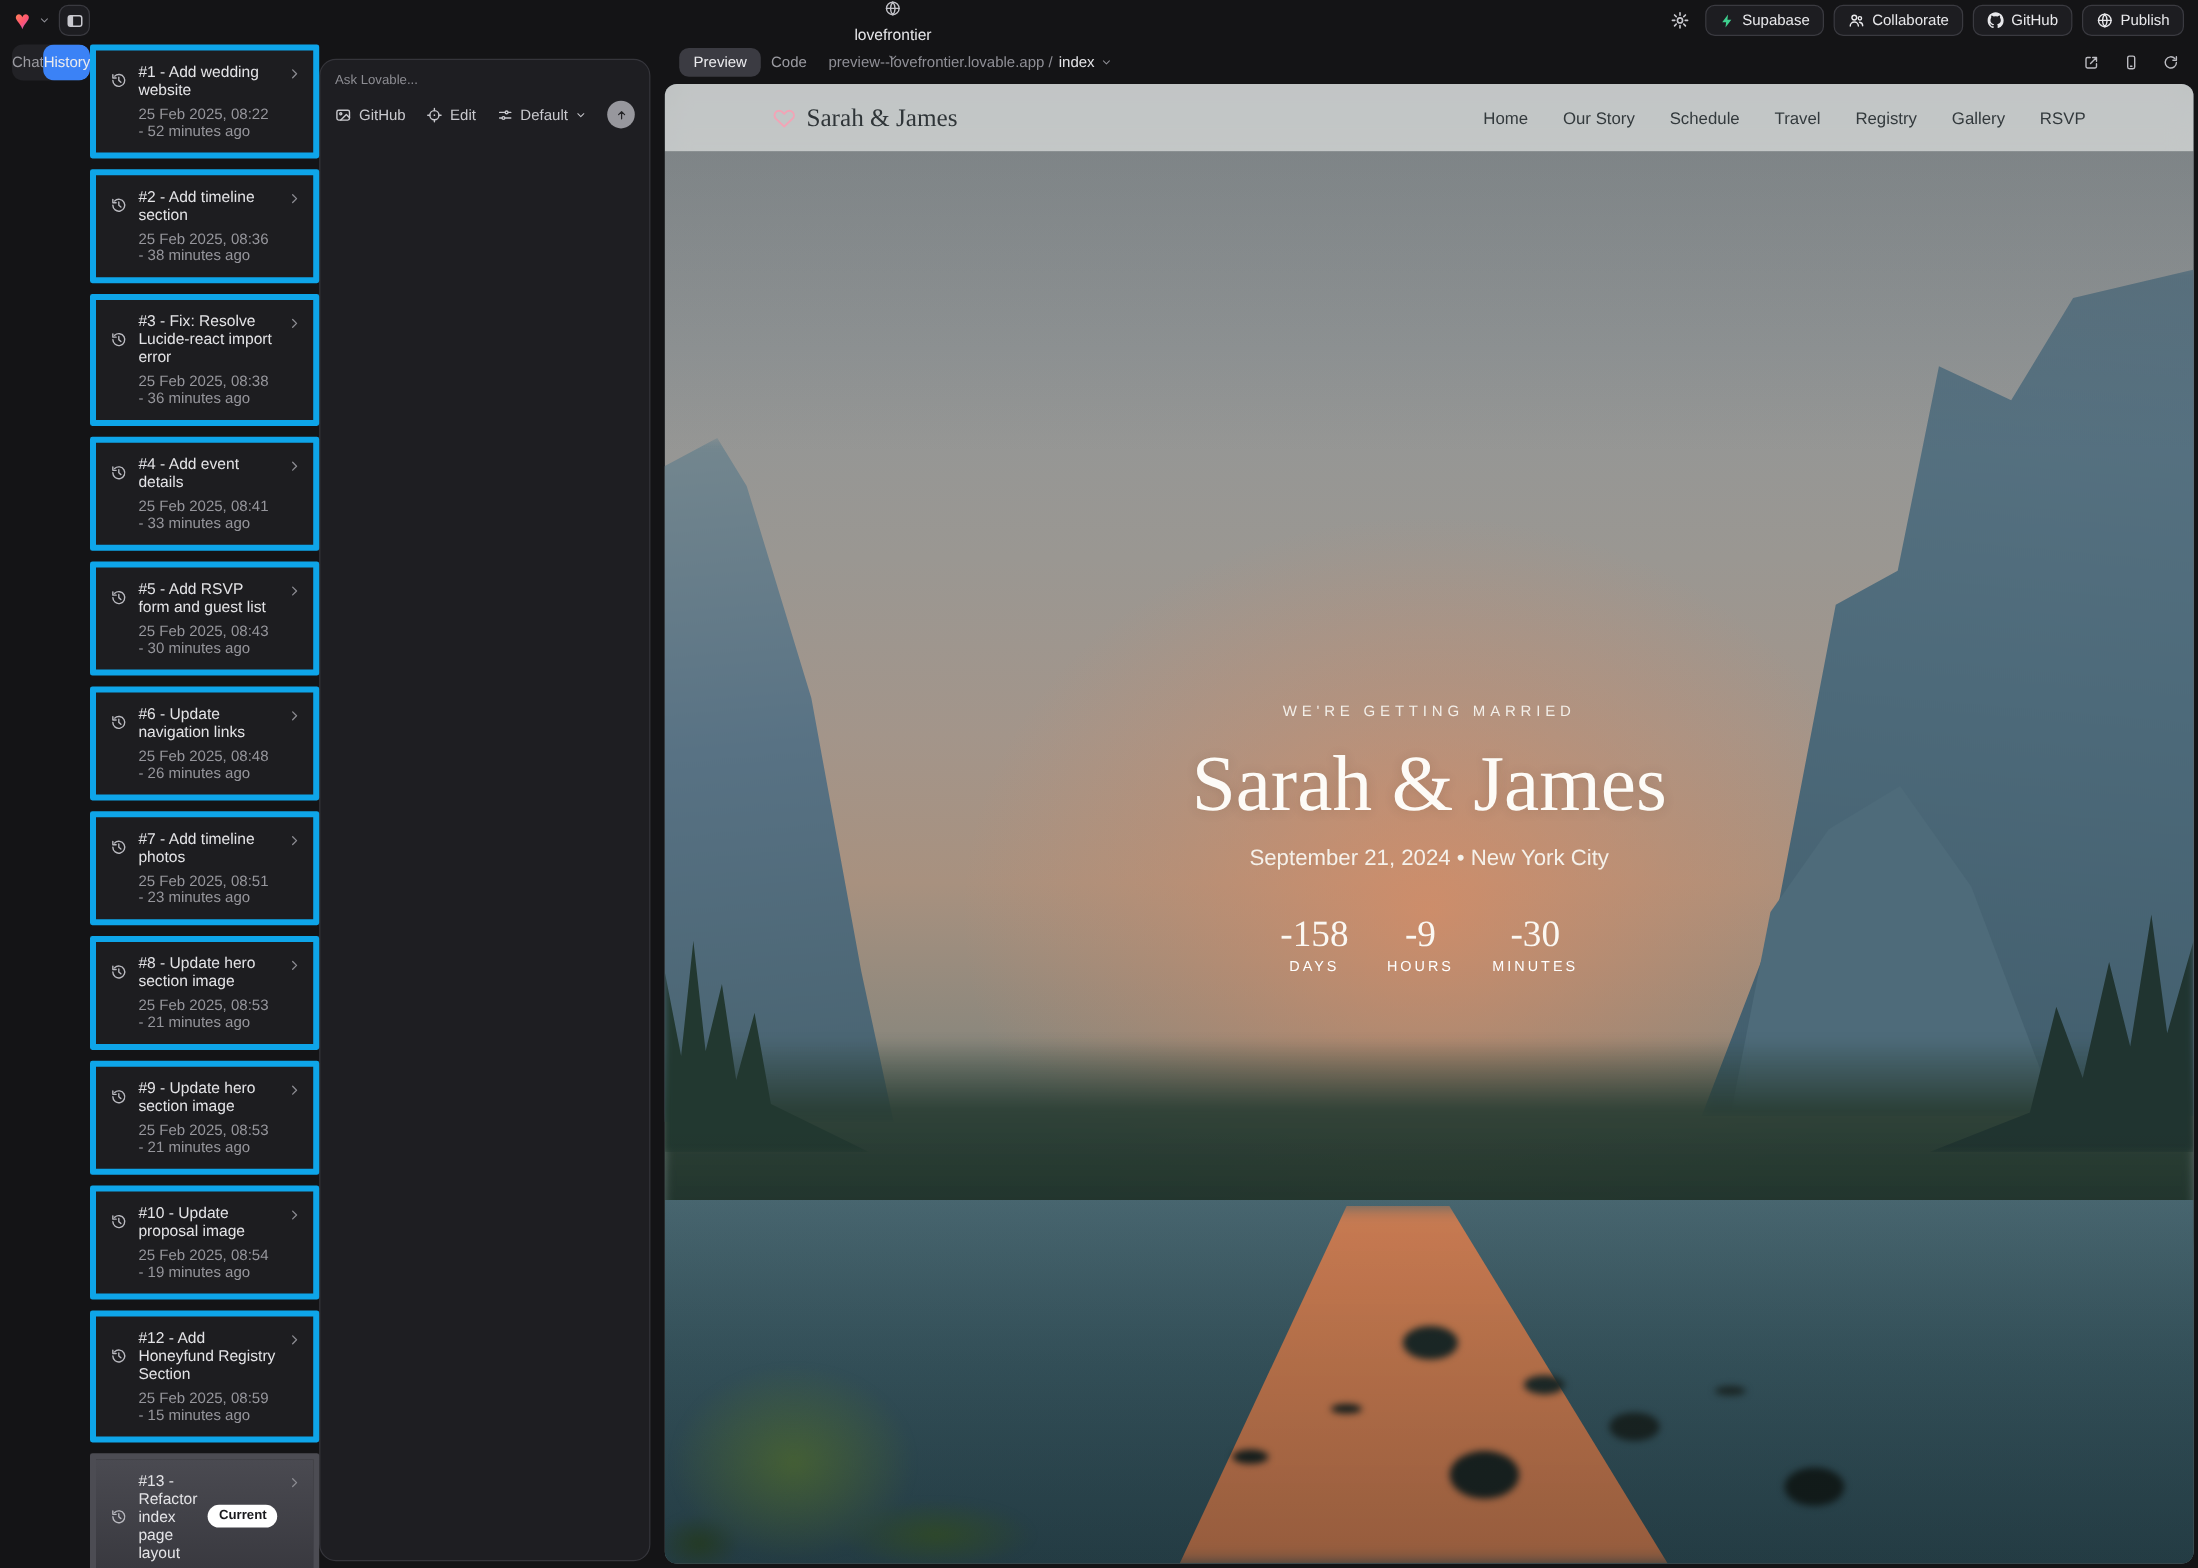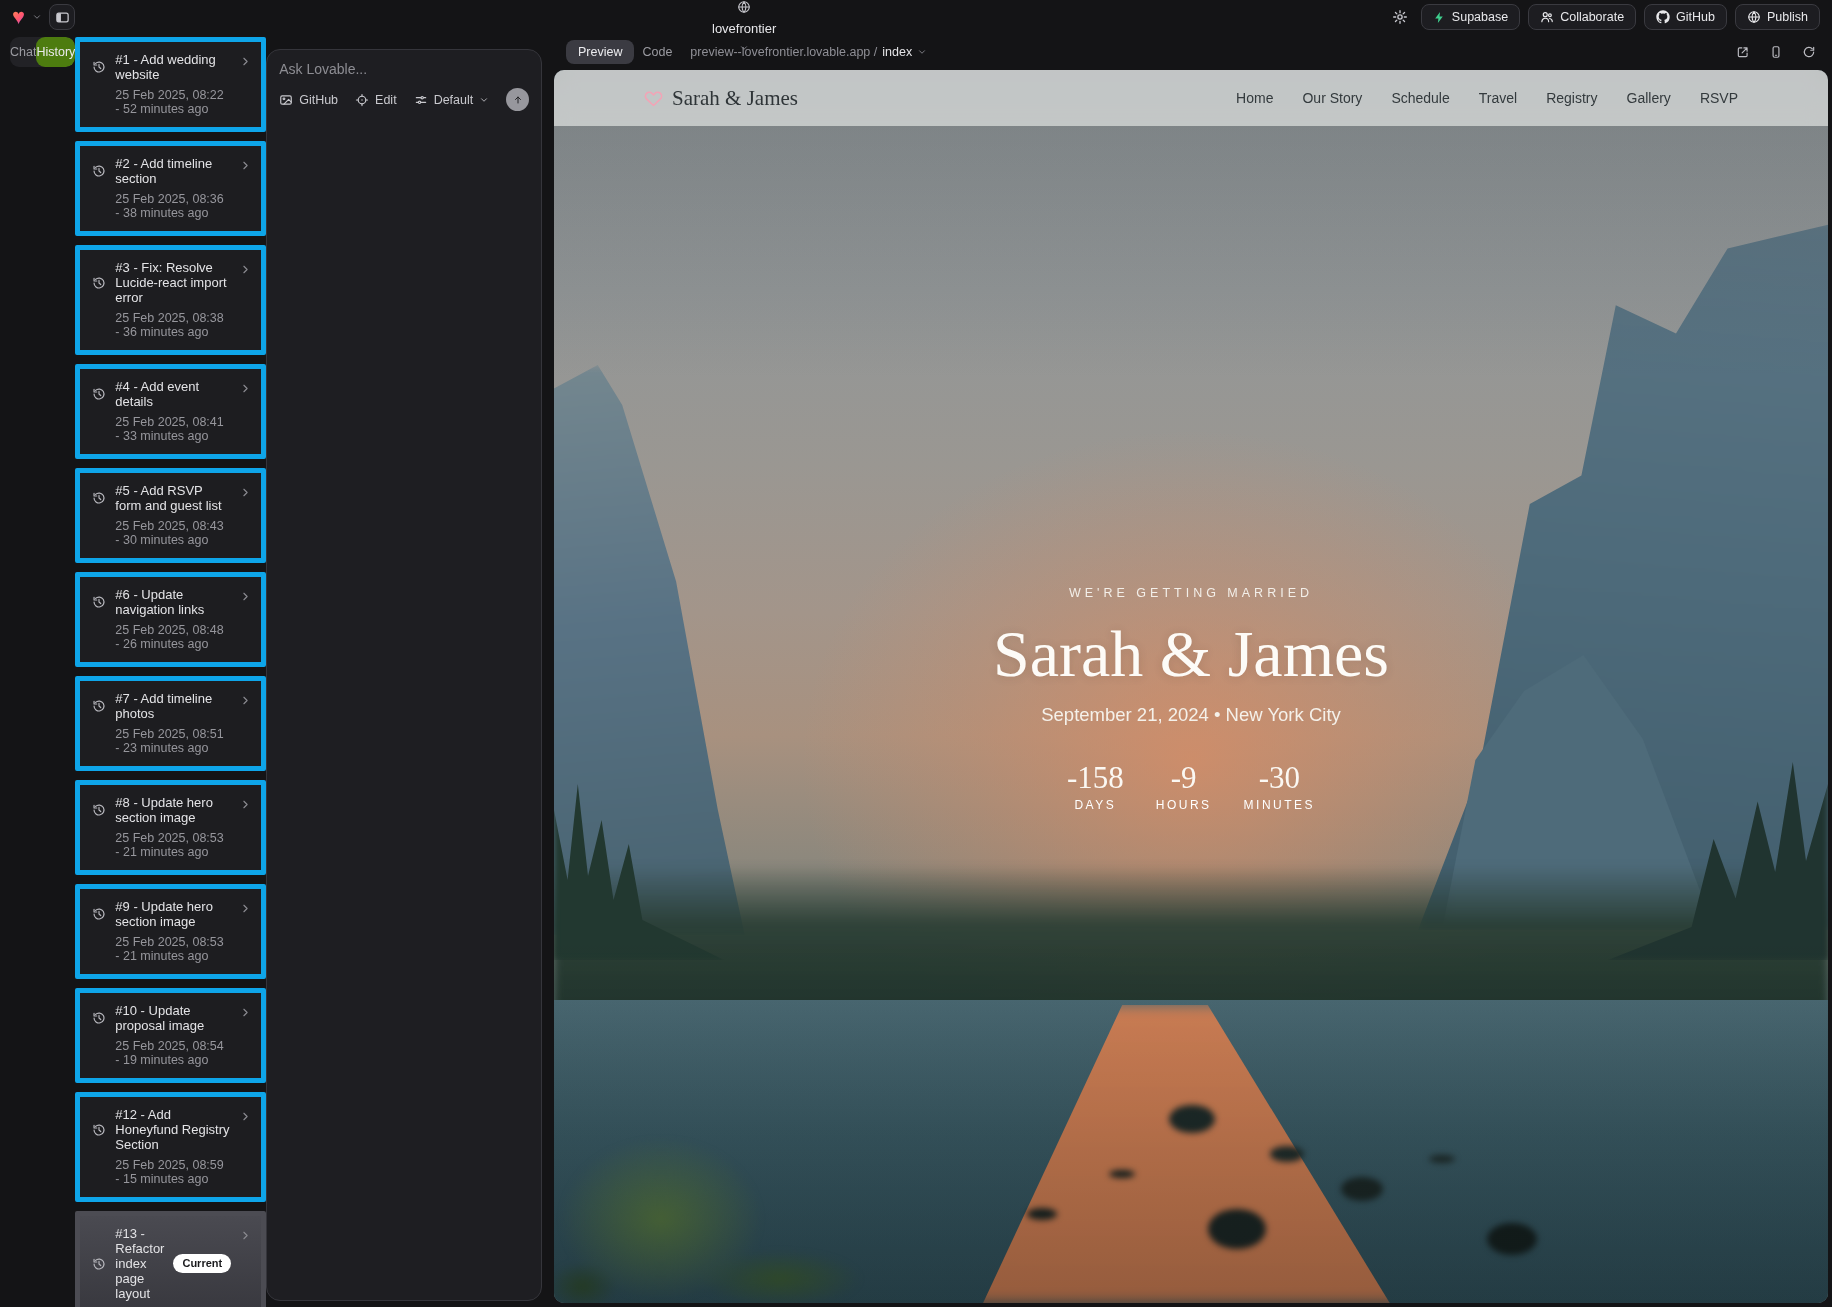--- a/index.html
+++ b/index.html
@@ -20,31 +20,31 @@
   .topbar-center .globe { color:#c2c2c8; }
   .topbar-right { margin-left:auto; display:flex; align-items:flex-end; gap:8px; }
   .btn-pill { height:26px; display:inline-flex; align-items:center; gap:6px; padding:0 11px; border:1px solid #3a3a40;
     border-radius:8px; background:#1d1d21; color:#e8e8eb; font-size:12.5px; }
   .supabase-bolt { color:#3ECF8E; }
 
   
   .left-panel { position:absolute; top:34px; left:0; width:549px; bottom:0; display:flex; flex-direction:row; padding:3px 10px 6px 10px; }
   .tabs { display:flex; height:30px; background:#222226; border-radius:9px; overflow:hidden; flex:none; }
   .tab { flex:1; display:flex; align-items:center; justify-content:center; font-size:12.5px; color:#9b9ba1; border-radius:9px; cursor:default; }
-  .tab.active { background:#4d7c0f; color:#ebebee; }
+  .tab.active { background:#3b82f6; color:#ebebee; }
   .history { margin-top:auto; display:flex; flex-direction:column; gap:9px; }
   .hist-card { position:relative; border:5px solid #0ea5e9; background:#1d1d20; border-radius:2px; padding:10px 30px 11px 12px; }
   .hist-card.current { background:linear-gradient(180deg,#4a4a51 0%,#323238 100%); border-color:#4c4c53; }
   .hist-head { display:flex; align-items:center; gap:9px; font-size:13px; color:#e3e3e6; }
   .hist-icon { color:#b9b9bf; flex:none; }
   .hist-sub { margin-left:23px; margin-top:6px; font-size:12.5px; color:#96969c; }
   .hist-chevron { position:absolute; right:9px; top:13px; color:#8b8b91; }
   .badge { background:#ffffff; color:#1a1a1d; font-size:11px; font-weight:700; padding:2.5px 9px; border-radius:999px; line-height:1.3; }
   .composer { margin-top:12px; border:1px solid #35353b; background:#1e1e22; border-radius:14px; padding:11px 12px 9px 12px; display:flex; flex-direction:column; gap:11px; flex:none; }
-  .composer-input { background:transparent; border:none; outline:none; color:#ec4899; font-size:14px; font-family:inherit; width:100%; }
+  .composer-input { background:transparent; border:none; outline:none; color:#ec4899; font-size:11px; font-family:inherit; width:100%; }
   .composer-input::placeholder { color:#8d8d93; }
   .composer-row { display:flex; align-items:center; gap:17px; color:#c9c9ce; font-size:12.5px; }
   .composer-action { display:flex; align-items:center; gap:6px; }
   .send-btn { margin-left:auto; width:23px; height:23px; border-radius:50%; background:#97979d; color:#232326; display:flex; align-items:center; justify-content:center; }
 
   
   .preview-toolbar { position:absolute; left:554px; top:34px; right:4px; height:36px; display:flex; align-items:center; padding:0 12px; }
   .ptab { font-size:12.5px; color:#9b9ba1; padding:5px 8px; }
   .ptab.active { background:#3b3b42; color:#ebebee; border-radius:8px; padding:5px 12px; }
   .purl { display:flex; align-items:center; gap:5px; font-size:12.5px; color:#8f8f96; margin-left:10px; }

